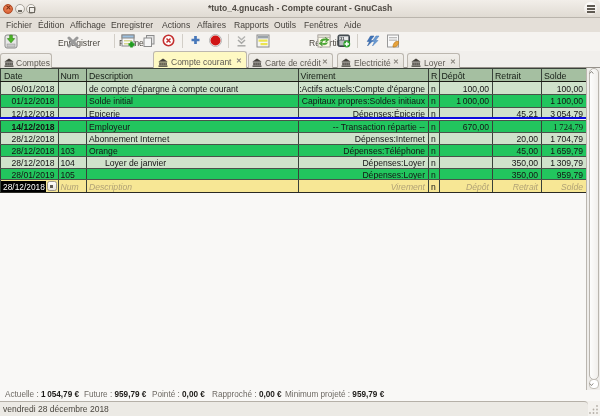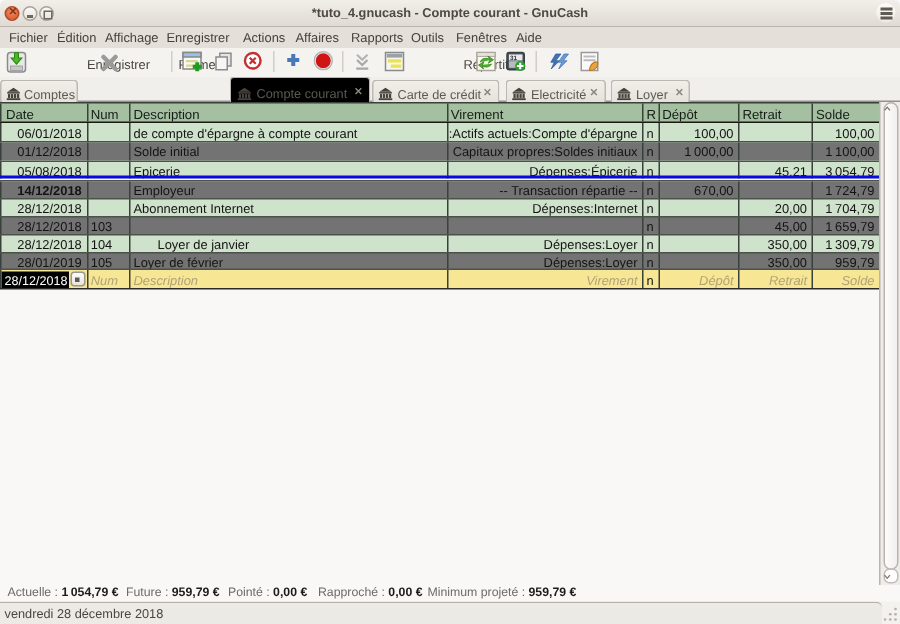--- a/index.html
+++ b/index.html
@@ -52,37 +52,37 @@
   background:#f1efec;
   border-bottom:1px solid #96918a;
 }
 .tab {
   position:absolute; top:2px; height:15px;
   background:linear-gradient(#f1efeb,#e5e2db);
   border:1px solid #bcb7af; border-bottom:none;
   border-radius:3px 3px 0 0;
   font-size:8.5px; color:#5d5952;
 }
-.tab.active { top:0px; height:17px; background:#000000; z-index:3; }
+.tab.active { top:0px; height:17px; background:#fef9c3; z-index:3; }
 .tab .txt { position:absolute; top:3.5px; white-space:nowrap; }
 .tab.active .txt { top:4.5px; }
 .tab .x { position:absolute; font-size:7px; color:#8a867e; top:4px; font-weight:bold; }
 .tab.active .x { top:5px; }
 .bank { position:absolute; }
 
 
 .register { position:absolute; left:0; top:68px; width:586px; height:124px; }
 .hdr {
   position:absolute; left:0; top:0; width:586px; height:14px;
   background:#a5bfa1; color:#161d16; font-size:8.8px; font-weight:normal;
   border-top:1px solid #39413a; border-bottom:1.5px solid #1a1a14;
 }
 .row { position:absolute; left:0; width:586px; height:12px; font-size:8.6px; color:#141414; }
 .row.g { background:#cfe2cb; }
-.row.c { background:#737373; }
+.row.c { background:#22c55e; }
 .row.y { background:#f7e795; }
 .cell { position:absolute; top:0; height:100%; overflow:hidden; white-space:nowrap; }
 .cell span { position:absolute; top:1.5px; }
 .hdr .cell span { top:2px; }
 .rt { text-align:right; } .rt span { right:2px; } .lt span { left:2px; }
 .vline { position:absolute; top:0; bottom:0; width:1px; background:#39413a; }
 .rowsep { position:absolute; left:0; width:586px; height:1px; background:#4a524a; }
 .bluesel { position:absolute; left:0; width:586px; height:2px; background:#0a0ae0; }
 .ital { font-style:italic; color:#a99; }
 .row.y .ital { color:#b1a276; }
@@ -386,21 +386,21 @@
       <div class="vline" style="left:86px"></div>
       <div class="vline" style="left:297.5px"></div>
       <div class="vline" style="left:428px"></div>
       <div class="vline" style="left:438.5px"></div>
       <div class="vline" style="left:492px"></div>
       <div class="vline" style="left:541px"></div>
       <div class="vline" style="left:0px"></div>
     </div>
     <div class="row g" style="top:39px">
       <div class="cell rt" style="left:2px; width:54.5px;">
-        <span>05/08/2018</span>
+        <span>12/12/2018</span>
       </div>
       <div class="cell lt" style="left:58.5px; width:26.5px;">
         <span></span>
       </div>
       <div class="cell lt" style="left:87px; width:209.5px;">
         <span>Epicerie</span>
       </div>
       <div class="cell rt" style="left:298.5px; width:128.5px;">
         <span>Dépenses:Épicerie</span>
       </div>
@@ -440,21 +440,21 @@
       </div>
       <div class="cell lt" style="left:429px; width:8.5px;">
         <span>n</span>
       </div>
       <div class="cell rt" style="left:439.5px; width:51.5px;">
         <span>670,00</span>
       </div>
       <div class="cell rt" style="left:493px; width:47px;">
         <span></span>
       </div>
-      <div class="cell rt" style="left:542px; width:43px;">
+      <div class="cell rt" style="left:542px; width:43px;font-family:Liberation Serif, serif;">
         <span>1 724,79</span>
       </div>
       <div class="vline" style="left:57.5px"></div>
       <div class="vline" style="left:86px"></div>
       <div class="vline" style="left:297.5px"></div>
       <div class="vline" style="left:428px"></div>
       <div class="vline" style="left:438.5px"></div>
       <div class="vline" style="left:492px"></div>
       <div class="vline" style="left:541px"></div>
       <div class="vline" style="left:0px"></div>
@@ -493,20 +493,26 @@
       <div class="vline" style="left:541px"></div>
       <div class="vline" style="left:0px"></div>
     </div>
     <div class="row c" style="top:76px">
       <div class="cell rt" style="left:2px; width:54.5px;">
         <span>28/12/2018</span>
       </div>
       <div class="cell lt" style="left:58.5px; width:26.5px;">
         <span>103</span>
       </div>
+      <div class="cell lt" style="left:87px; width:209.5px;">
+        <span>Orange</span>
+      </div>
+      <div class="cell rt" style="left:298.5px; width:128.5px;">
+        <span>Dépenses:Téléphone</span>
+      </div>
       <div class="cell lt" style="left:429px; width:8.5px;">
         <span>n</span>
       </div>
       <div class="cell rt" style="left:439.5px; width:51.5px;">
         <span></span>
       </div>
       <div class="cell rt" style="left:493px; width:47px;">
         <span>45,00</span>
       </div>
       <div class="cell rt" style="left:542px; width:43px;">
@@ -554,23 +560,20 @@
       <div class="vline" style="left:492px"></div>
       <div class="vline" style="left:541px"></div>
       <div class="vline" style="left:0px"></div>
     </div>
     <div class="row c" style="top:100px">
       <div class="cell rt" style="left:2px; width:54.5px;">
         <span>28/01/2019</span>
       </div>
       <div class="cell lt" style="left:58.5px; width:26.5px;">
         <span>105</span>
-      </div>
-      <div class="cell lt" style="left:87px; width:209.5px;">
-        <span>Loyer de février</span>
       </div>
       <div class="cell rt" style="left:298.5px; width:128.5px;">
         <span>Dépenses:Loyer</span>
       </div>
       <div class="cell lt" style="left:429px; width:8.5px;">
         <span>n</span>
       </div>
       <div class="cell rt" style="left:439.5px; width:51.5px;">
         <span></span>
       </div>

